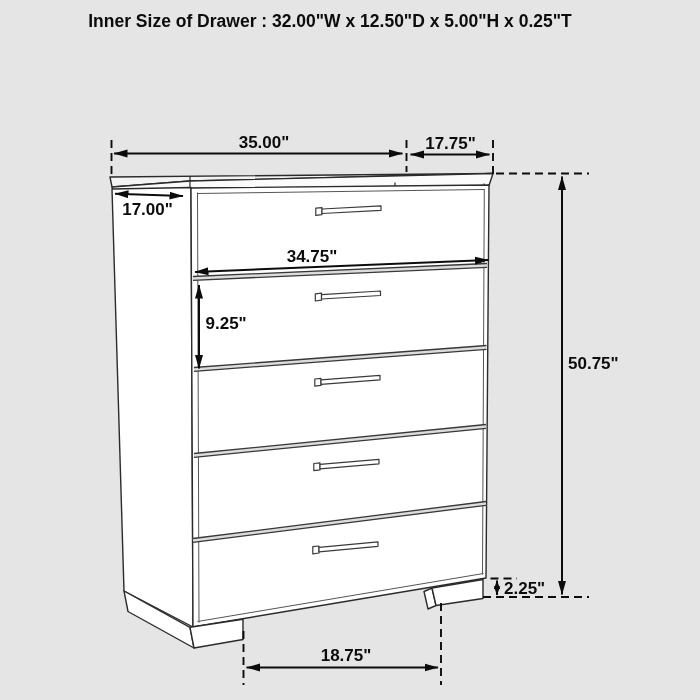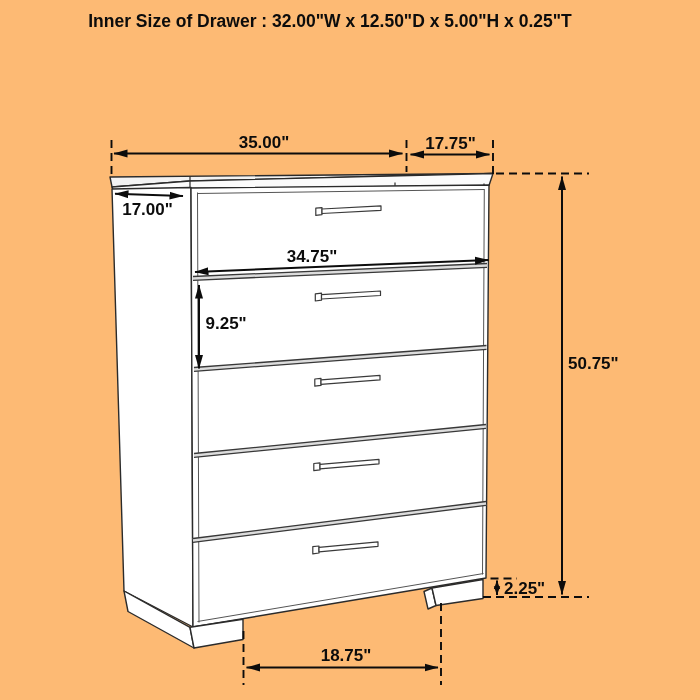--- a/index.html
+++ b/index.html
@@ -1,16 +1,16 @@
 <!DOCTYPE html>
 <html><head>
 <meta charset="utf-8">
 <style>
   html,body{margin:0;padding:0;background:#ffffff;}
-  .stage{position:relative;width:700px;height:700px;background:#fdba74;overflow:hidden;
+  .stage{position:relative;width:700px;height:700px;background:#e5e5e5;overflow:hidden;
          font-family:"Liberation Sans",sans-serif;}
   svg{position:absolute;left:0;top:0;}
   .furn{fill:#ffffff;stroke:#2b2b2b;stroke-width:1.4;stroke-linejoin:round;}
   .topface{fill:#f3f3f3;}
   .topedge{fill:#fbfbfb;}
   .tick{stroke:#2b2b2b;stroke-width:1.2;}
   .inset{stroke:#555555;stroke-width:1;fill:none;}
   .sepgray{stroke:#dcdcdc;stroke-width:4.2;fill:none;}
   .sepdark{stroke:#383838;stroke-width:1.3;fill:none;}
   .handle{fill:#ffffff;stroke:#3a3a3a;stroke-width:1.2;stroke-linejoin:round;}

